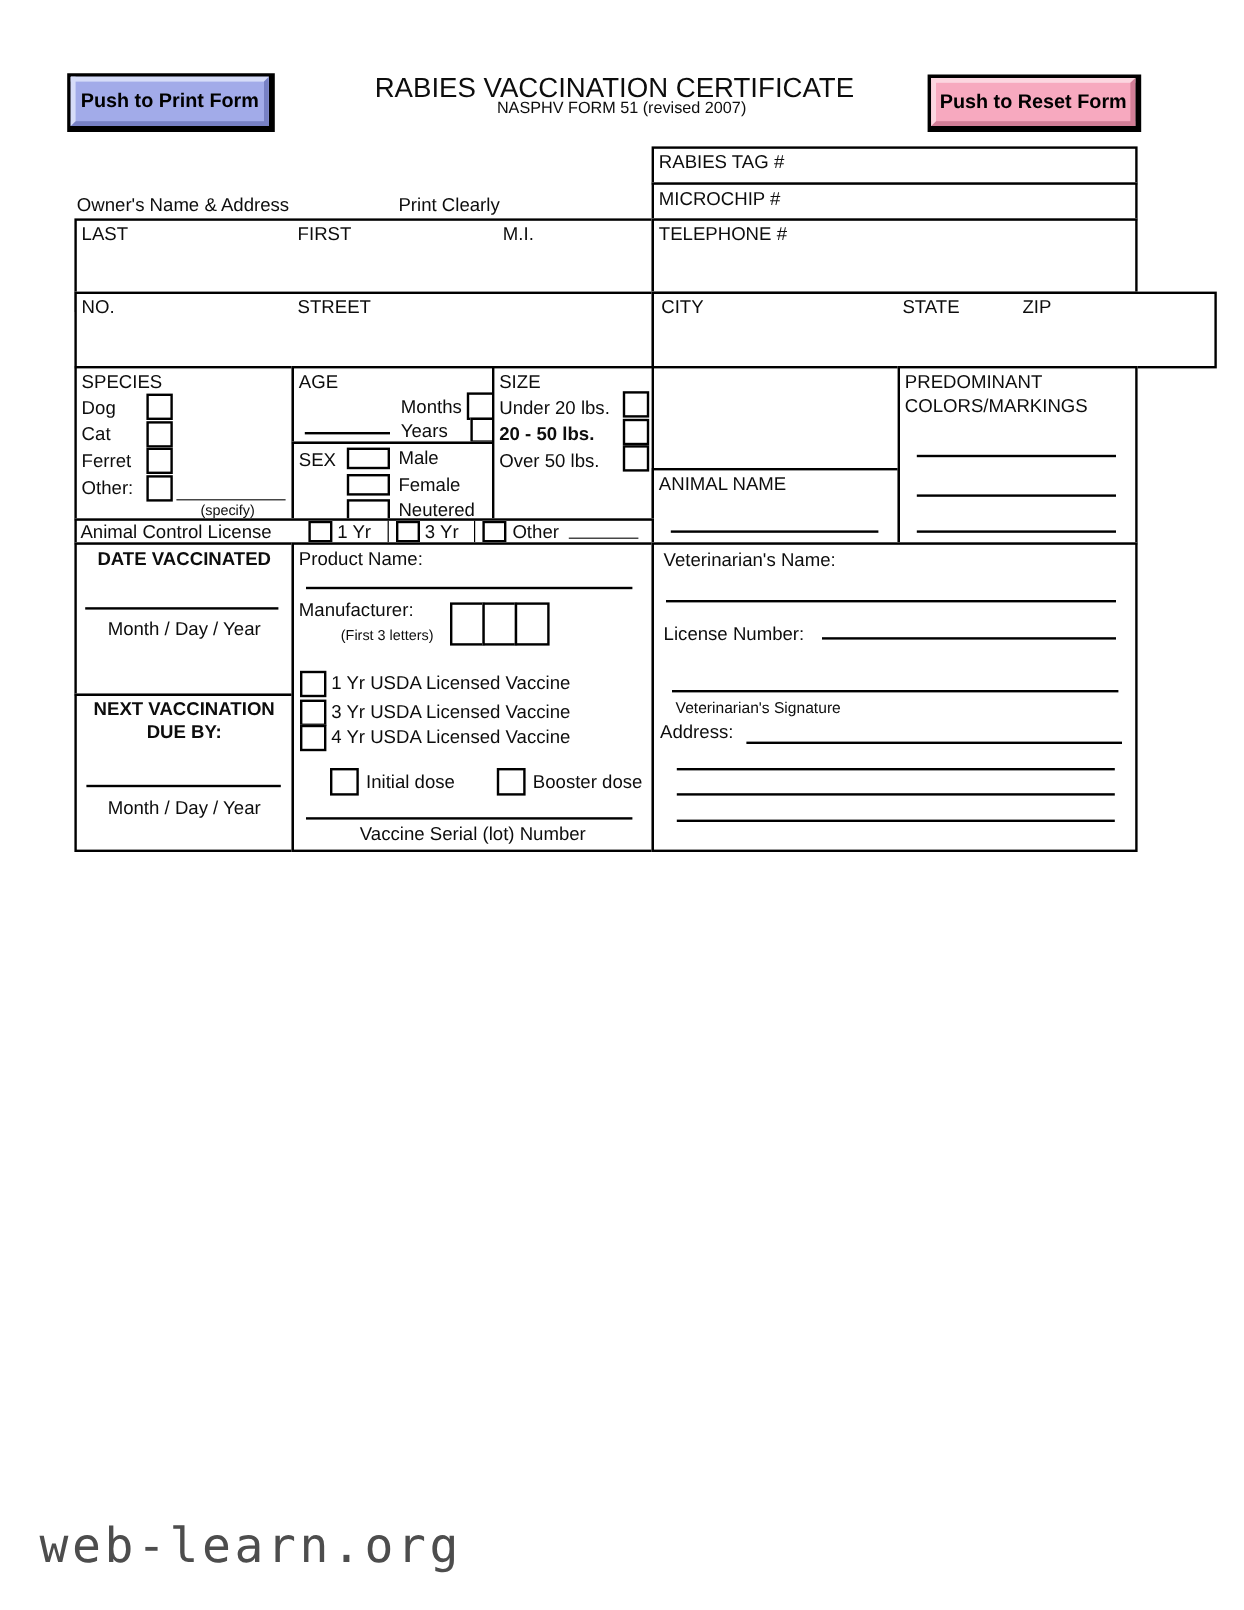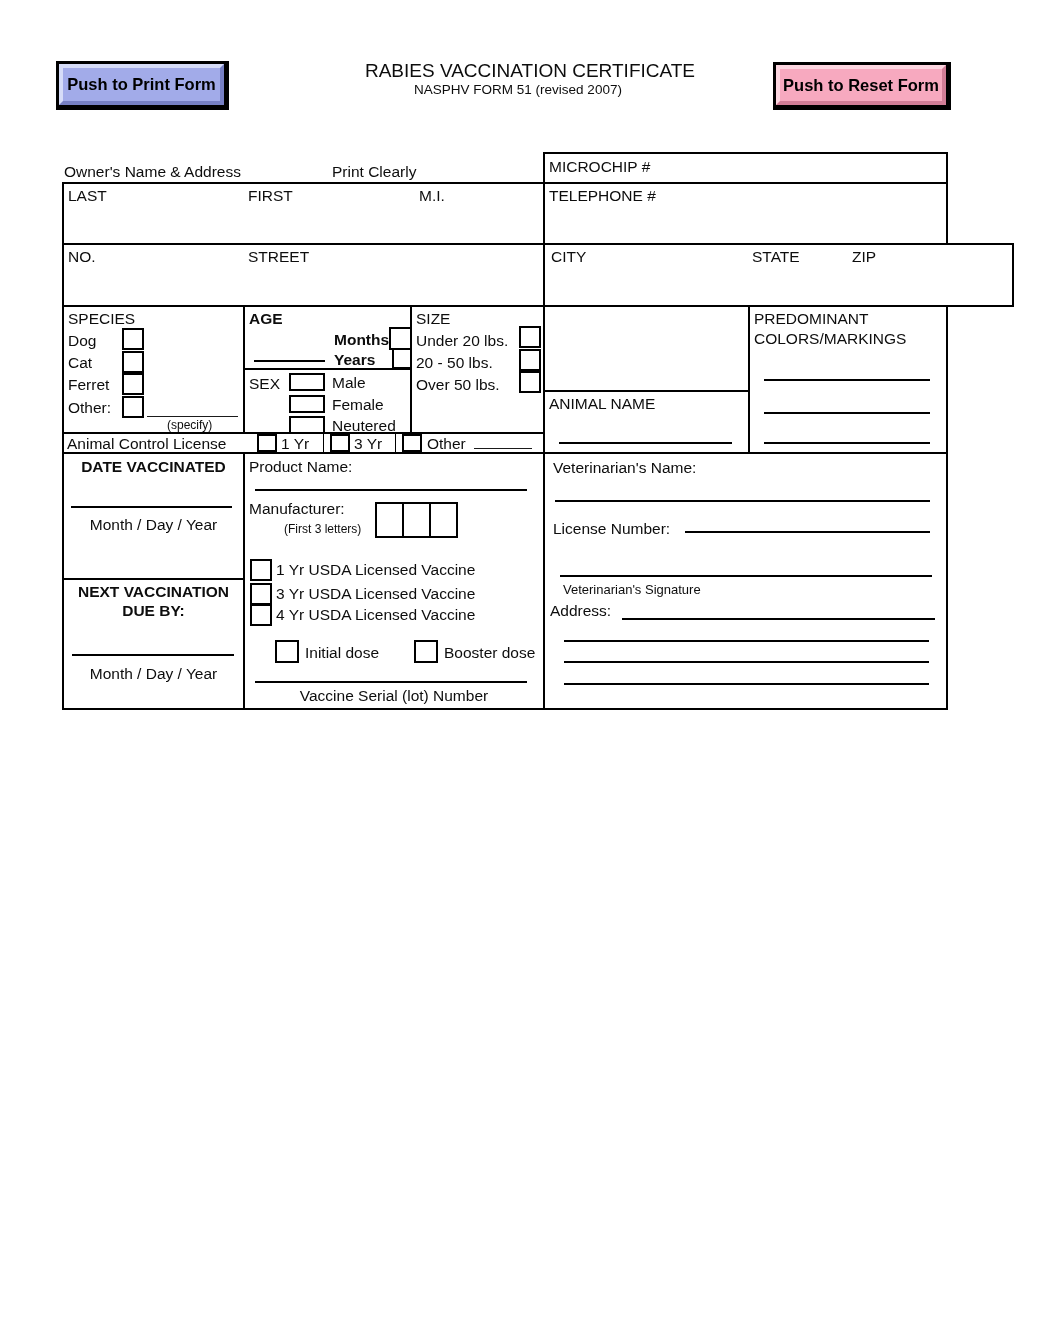--- a/index.html
+++ b/index.html
@@ -72,27 +72,30 @@
 </style>
 </head>
 <body>
 
 <div class="page">
 
   <button class="btn3d btn-print" style="left:56px; top:61px; width:173px; height:49px;">
     <span class="face">Push to Print Form</span>
   </button>
 
-  <div class="lbl ctr" style="left:330px; top:60px; width:400px; font-size:19px;">RABIES VACCINATION CERTIFICATE</div>
+  <div class="lbl ctr" style="left:312px; top:60px; width:400px; font-size:23px;">RABIES VACCINATION CERTIFICATE</div>
   <div class="lbl ctr" style="left:318px; top:82px; width:400px; font-size:13.5px;">NASPHV FORM 51 (revised 2007)</div>
 
   <button class="btn3d btn-reset" style="left:773px; top:62px; width:178px; height:48px;">
     <span class="face">Push to Reset Form</span>
   </button>
 
+  <div class="box" style="left:543px; top:122px; width:405px; height:32px;">
+    <span class="lbl" style="left:4px; top:3px;">RABIES TAG #</span>
+  </div>
   <div class="box" style="left:543px; top:152px; width:405px; height:32px;">
     <span class="lbl" style="left:4px; top:4px;">MICROCHIP #</span>
   </div>
 
   <span class="lbl" style="left:64px; top:163px;">Owner's Name &amp; Address</span>
   <span class="lbl" style="left:332px; top:163px;">Print Clearly</span>
 
   <div class="box" style="left:62px; top:182px; width:483px; height:78px;">
     <span class="lbl" style="left:4px; top:3px;">LAST</span>
     <span class="lbl" style="left:184px; top:3px;">FIRST</span>
@@ -121,21 +124,21 @@
     <span class="lbl" style="left:4px; top:47px;">Cat</span>
     <span class="cb" style="left:58px; top:44px;"></span>
     <span class="lbl" style="left:4px; top:69px;">Ferret</span>
     <span class="cb" style="left:58px; top:66px;"></span>
     <span class="lbl" style="left:4px; top:92px;">Other:</span>
     <span class="cb" style="left:58px; top:89px;"></span>
     <span class="ln1" style="left:83px; top:109px; width:91px;"></span>
     <span class="lbl sm" style="left:103px; top:112px;">(specify)</span>
   </div>
 
-  <div class="box" style="left:243px; top:305px; width:169px; height:65px;font-weight:bold;">
+  <div class="box" style="left:243px; top:305px; width:169px; height:65px;">
     <span class="lbl" style="left:4px; top:3px;">AGE</span>
     <span class="lbl" style="left:89px; top:24px;">Months</span>
     <span class="cb" style="left:144px; top:20px; width:23px; height:23px;"></span>
     <span class="ln" style="left:9px; top:53px; width:71px;"></span>
     <span class="lbl" style="left:89px; top:44px;">Years</span>
     <span class="cb" style="left:147px; top:41px; width:21px; height:21px;"></span>
   </div>
 
   <div class="box" style="left:243px; top:368px; width:169px; height:66px;">
     <span class="lbl" style="left:4px; top:5px;">SEX</span>
@@ -144,21 +147,21 @@
     <span class="cbr" style="left:44px; top:25px;"></span>
     <span class="lbl" style="left:87px; top:26px;">Female</span>
     <span class="cbr" style="left:44px; top:46px;"></span>
     <span class="lbl" style="left:87px; top:47px;">Neutered</span>
   </div>
 
   <div class="box" style="left:410px; top:305px; width:135px; height:129px;">
     <span class="lbl" style="left:4px; top:3px;">SIZE</span>
     <span class="lbl" style="left:4px; top:25px;">Under 20 lbs.</span>
     <span class="cb" style="left:107px; top:19px;"></span>
-    <span class="lbl" style="left:4px; top:47px;">20 - 50 lbs.</span>
+    <span class="lbl" style="left:4px; top:47px;font-weight:bold;">20 - 50 lbs.</span>
     <span class="cb" style="left:107px; top:42px;"></span>
     <span class="lbl" style="left:4px; top:69px;">Over 50 lbs.</span>
     <span class="cb" style="left:107px; top:64px;"></span>
   </div>
 
 
   <div class="box" style="left:543px; top:390px; width:207px; height:64px;">
     <span class="lbl" style="left:4px; top:3px;">ANIMAL NAME</span>
     <span class="ln" style="left:14px; top:50px; width:173px;"></span>
   </div>
@@ -231,14 +234,15 @@
     <span class="ln" style="left:140px; top:77px; width:245px;"></span>
     <span class="ln" style="left:15px; top:121px; width:372px;"></span>
     <span class="lbl" style="left:18px; top:129px; font-size:13px;">Veterinarian's Signature</span>
     <span class="lbl" style="left:5px; top:148px;">Address:</span>
     <span class="ln" style="left:77px; top:164px; width:313px;"></span>
     <span class="ln" style="left:19px; top:186px; width:365px;"></span>
     <span class="ln" style="left:19px; top:207px; width:365px;"></span>
     <span class="ln" style="left:19px; top:229px; width:365px;"></span>
   </div>
 
+  <div class="watermark" style="left:33px; top:1266px;">web-learn.org</div>
 
 </div>
 
 </body></html>

